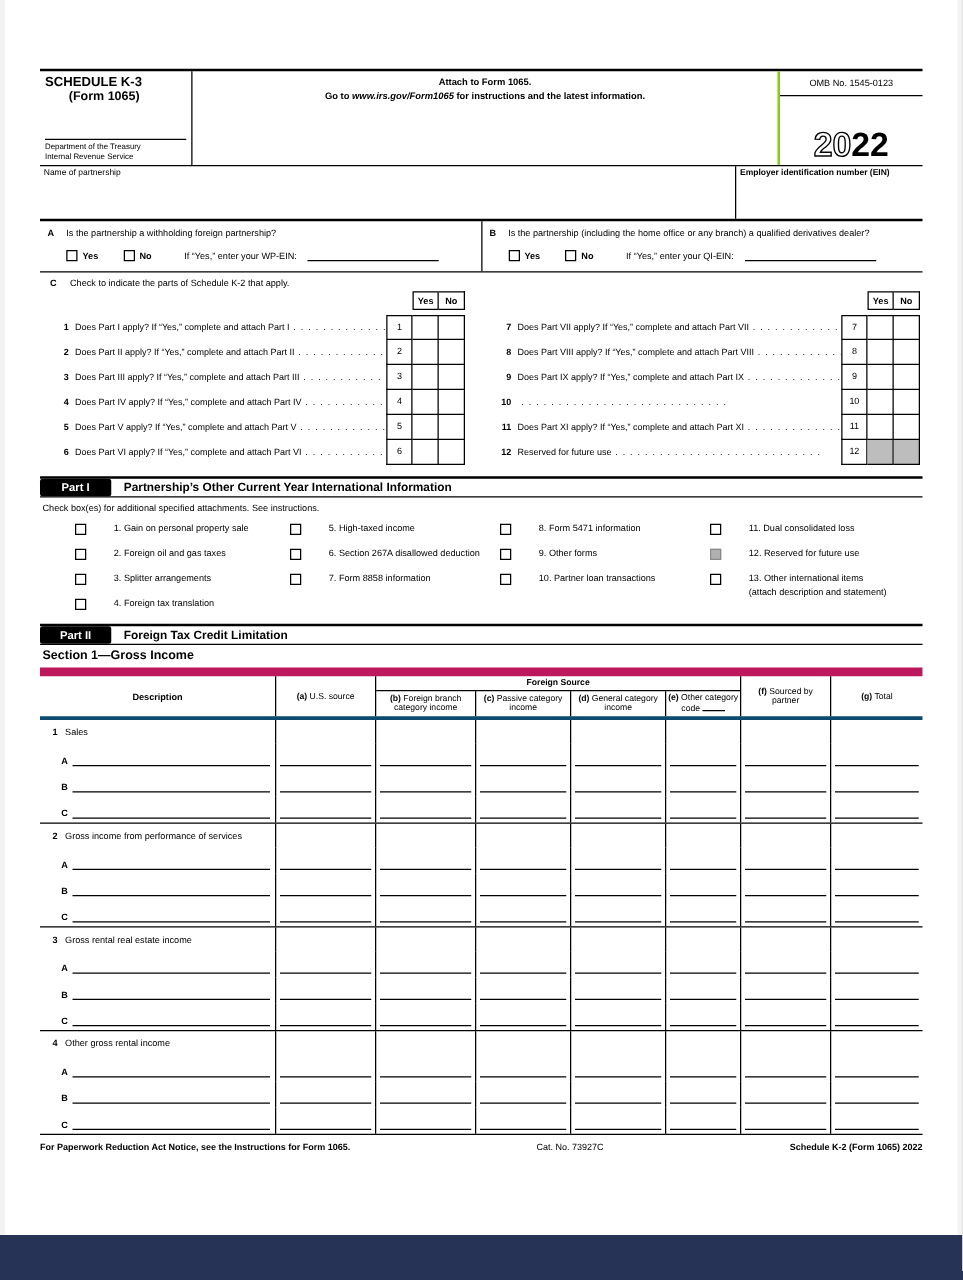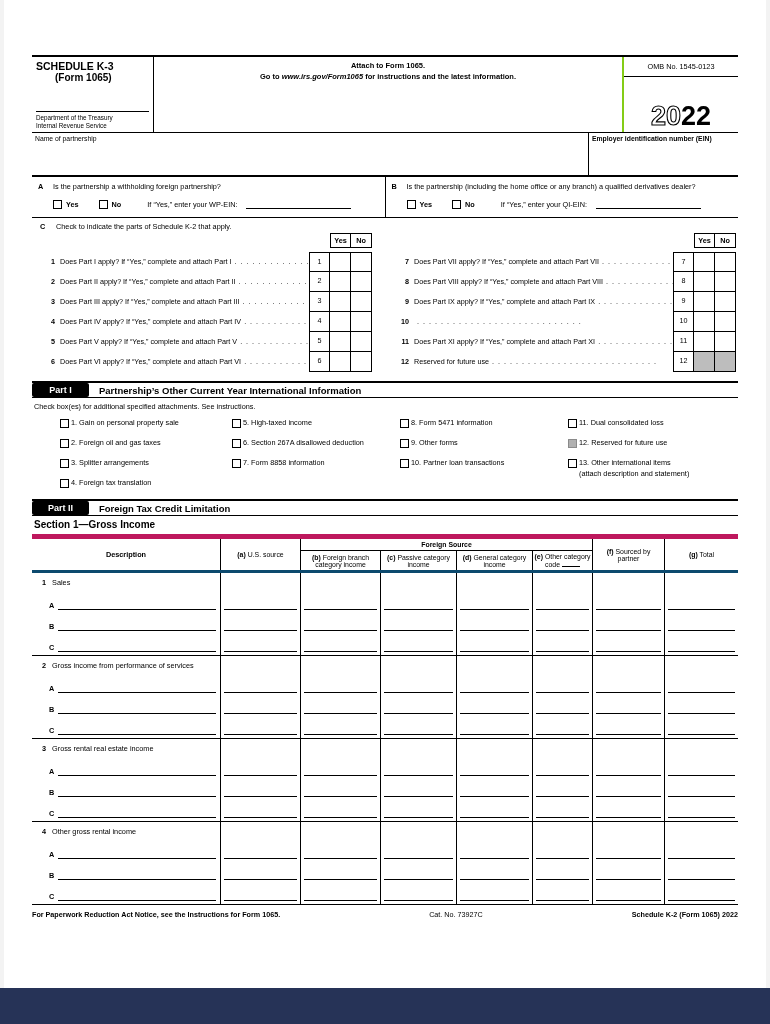--- a/index.html
+++ b/index.html
@@ -67,25 +67,25 @@
   .part-title { font-weight:bold; font-size:9.5px; margin-left:10px; line-height:15px; }
 
   
   .p1-instr { font-size:7.3px; padding:4px 2px 6px 2px; }
   .p1-grid { display:flex; padding:2px 0 11px 28px; }
   .p1-col { display:flex; flex-direction:column; gap:11px; }
   .p1-col.c1 { width:172px; }
   .p1-col.c2 { width:168px; }
   .p1-col.c3 { width:168px; }
   .p1-col.c4 { flex:1; }
-  .p1-item { display:flex; gap:2px; font-size:7.3px; line-height:1.2; align-items:flex-start; }
+  .p1-item { display:flex; gap:22px; font-size:7.3px; line-height:1.2; align-items:flex-start; }
   .p1-label .block { display:block; margin-top:2px; }
 
   
-  .sec1 { font-weight:bold; font-size:10px; padding:3px 2px 4px 2px; border-bottom:5px solid #be185d; }
+  .sec1 { font-weight:bold; font-size:10px; padding:3px 2px 4px 2px; border-bottom:7px solid #be185d; }
 
   
   .gi { font-size:6.9px; }
   .gi-hdr { display:flex; border-bottom:3px solid #0c4a6e; text-align:center; }
   .gcell { border-left:1px solid #000; }
   .w-desc { width:188px; border-left:none; }
   .w-a { width:80px; } .w-b { width:80px; } .w-c { width:76px; } .w-d { width:76px; }
   .w-e { width:60px; } .w-f { width:72px; } .w-g { width:74px; }
   .hd { display:flex; flex-direction:column; justify-content:center; padding:2px 2px; }
   .hd b { font-weight:bold; }

